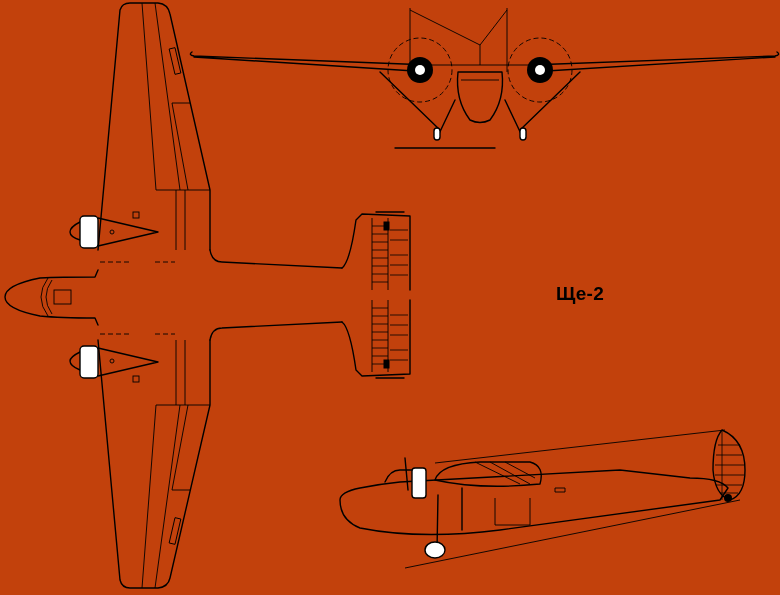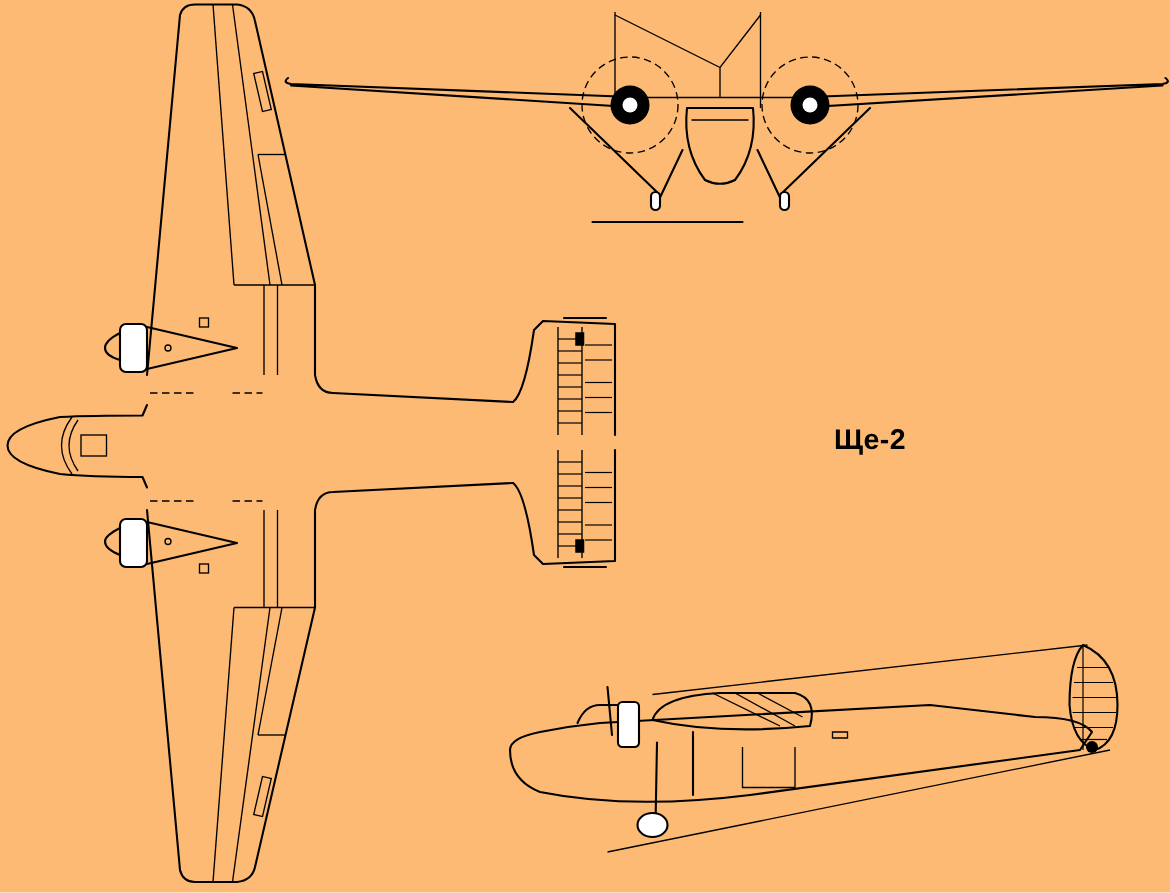--- a/index.html
+++ b/index.html
@@ -1,16 +1,16 @@
 <!DOCTYPE html>
 <html><head>
 <meta charset="utf-8">
 <style>
   html, body { margin: 0; padding: 0; background: #ffffff; }
-  .canvas { position: relative; width: 780px; height: 595px; background: #fdba74; overflow: hidden; }
+  .canvas { position: relative; width: 780px; height: 595px; background: #c2410c; overflow: hidden; }
   svg.drawing { position: absolute; left: 0; top: 0; width: 780px; height: 595px; }
   .label {
     position: absolute; left: 556px; top: 283px;
     font-family: "Liberation Sans", sans-serif; font-weight: bold; font-size: 19px;
     color: #000000; letter-spacing: 0.3px;
   }
   svg .ln { fill: none; stroke: #000; stroke-width: 1.4; stroke-linejoin: round; stroke-linecap: round; }
   svg .th { fill: none; stroke: #000; stroke-width: 0.9; }
   svg .dash { fill: none; stroke: #000; stroke-width: 0.9; stroke-dasharray: 5 3; }
   svg .fillb { fill: #000; stroke: #000; }

